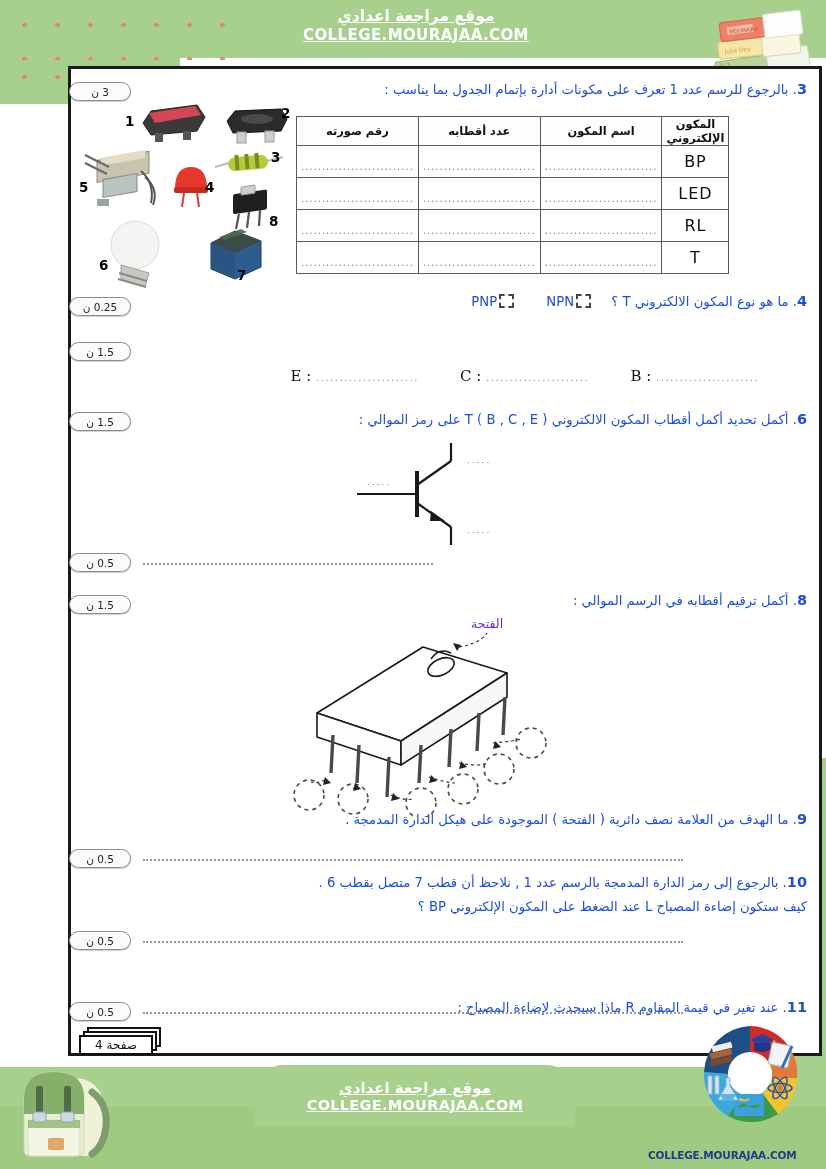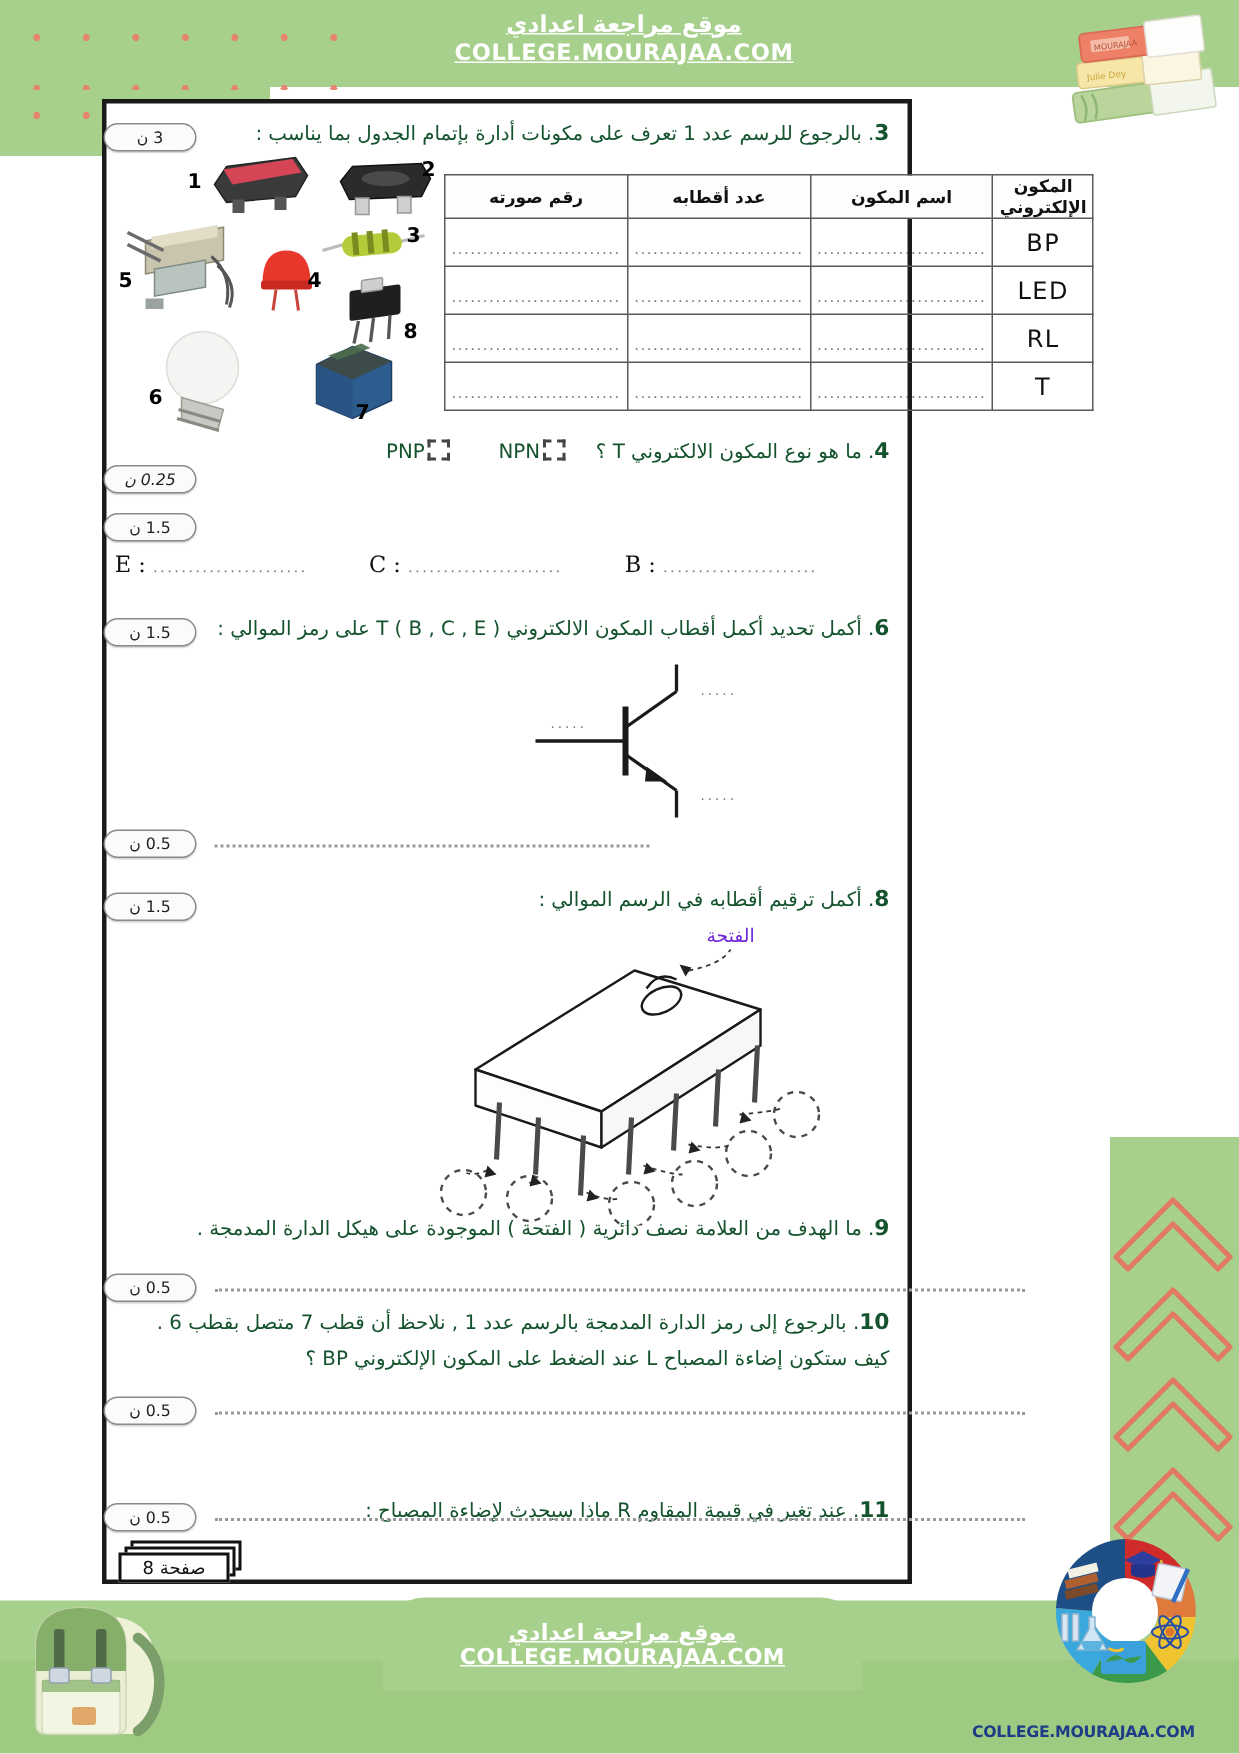--- a/index.html
+++ b/index.html
@@ -82,38 +82,38 @@
   .wheel-cap {
     position:absolute; left:648px; bottom:8px; font-size:10.5px;
     color:#1f3c88; font-weight:bold; letter-spacing:-.2px;
   }
 
   
   .backpack { position:absolute; left:6px; top:1062px; width:118px; height:100px; }
 
   
   .paper {
-    position:absolute; left:68px; top:66px; width:540px; height:990px;
+    position:absolute; left:68px; top:66px; width:754px; height:990px;
     background:#ffffff; border:3px solid #1a1a1a;
   }
 
   
   .badge {
     position:absolute; left:-2px;
     width:62px; height:19px; border:1px solid #8a8a8a; border-radius:10px;
     background:#fbfbfb; color:#222; font-size:10.5px; direction:rtl;
     display:flex; align-items:center; justify-content:center;
     box-shadow: 0 1px 1px rgba(0,0,0,.18);
     font-family:"DejaVu Sans","Liberation Sans",sans-serif;
   }
 
   
   .q {
     position:absolute; direction:rtl; text-align:right;
-    font-size:13.2px; color:#14532d; line-height:1.45;
+    font-size:13.2px; color:#1d4ed8; line-height:1.45;
     font-family:"DejaVu Sans","Liberation Sans",sans-serif;
   }
   .qnum { font-weight:bold; font-size:14.5px; }
 
   .dotline {
     position:absolute; border-bottom:2px dotted #999; height:1px;
   }
 
   
   .ctable {
@@ -335,21 +335,21 @@
         <td>
             <span class="cellDots">...........................</span>
           </td>
         <td>
             <span class="cellDots">...........................</span>
           </td>
       </tr>
     </tbody>
   </table>
 
-  <div class="badge" style="top:241px;font-style:italic;">0.25 ن</div>
+  <div class="badge" style="top:228px;">0.25 ن</div>
   <div class="q" style="right:12px; top:222px; width:520px;">
     <span class="qnum">4</span><span>. ما هو نوع المكون الالكتروني T ؟</span>
     <span style="direction:ltr; display:inline-block; margin-right:14px;"><span>NPN</span><span class="chk"></span></span>
     <span style="direction:ltr; display:inline-block; margin-right:26px;"><span>PNP</span><span class="chk"></span></span>
   </div>
 
   <div class="badge" style="top:273px;">1.5 ن</div>
   <div class="ecb" style="right:60px; top:298px;">
     <span>B :</span> <span class="dd">......................</span>
   </div>
@@ -469,21 +469,21 @@
 
   <div class="q" style="right:12px; top:896px; width:565px;margin-top:32px;">
     <span class="qnum">11</span><span>. عند تغير في قيمة المقاوم R ماذا سيحدث لإضاءة المصباح :</span>
   </div>
   <div class="badge" style="top:933px;">0.5 ن</div>
   <div class="dotline" style="left:72px; top:943px; width:540px;"></div>
 
   <div style="position:absolute; left:8px; top:958px; width:86px; height:26px;">
     <div style="position:absolute; left:8px; top:0; width:74px; height:20px; border:2px solid #111; background:#fff;"></div>
     <div style="position:absolute; left:4px; top:4px; width:74px; height:20px; border:2px solid #111; background:#fff;"></div>
-    <div style="position:absolute; left:0px; top:8px; width:74px; height:20px; border:2px solid #111; background:#fff; display:flex; align-items:center; justify-content:center; direction:rtl; font-size:12px; color:#111;">صفحة 8</div>
+    <div style="position:absolute; left:0px; top:8px; width:74px; height:20px; border:2px solid #111; background:#fff; display:flex; align-items:center; justify-content:center; direction:rtl; font-size:12px; color:#111;">صفحة 4</div>
   </div>
 </div>
 
 <div class="band-bottom"></div>
 <div class="band-bottom-inner"></div>
 <div class="footer-plate">
   <div class="ftr-ar">موقع مراجعة اعدادي</div>
   <div class="ftr-en">COLLEGE.MOURAJAA.COM</div>
 </div>
 

